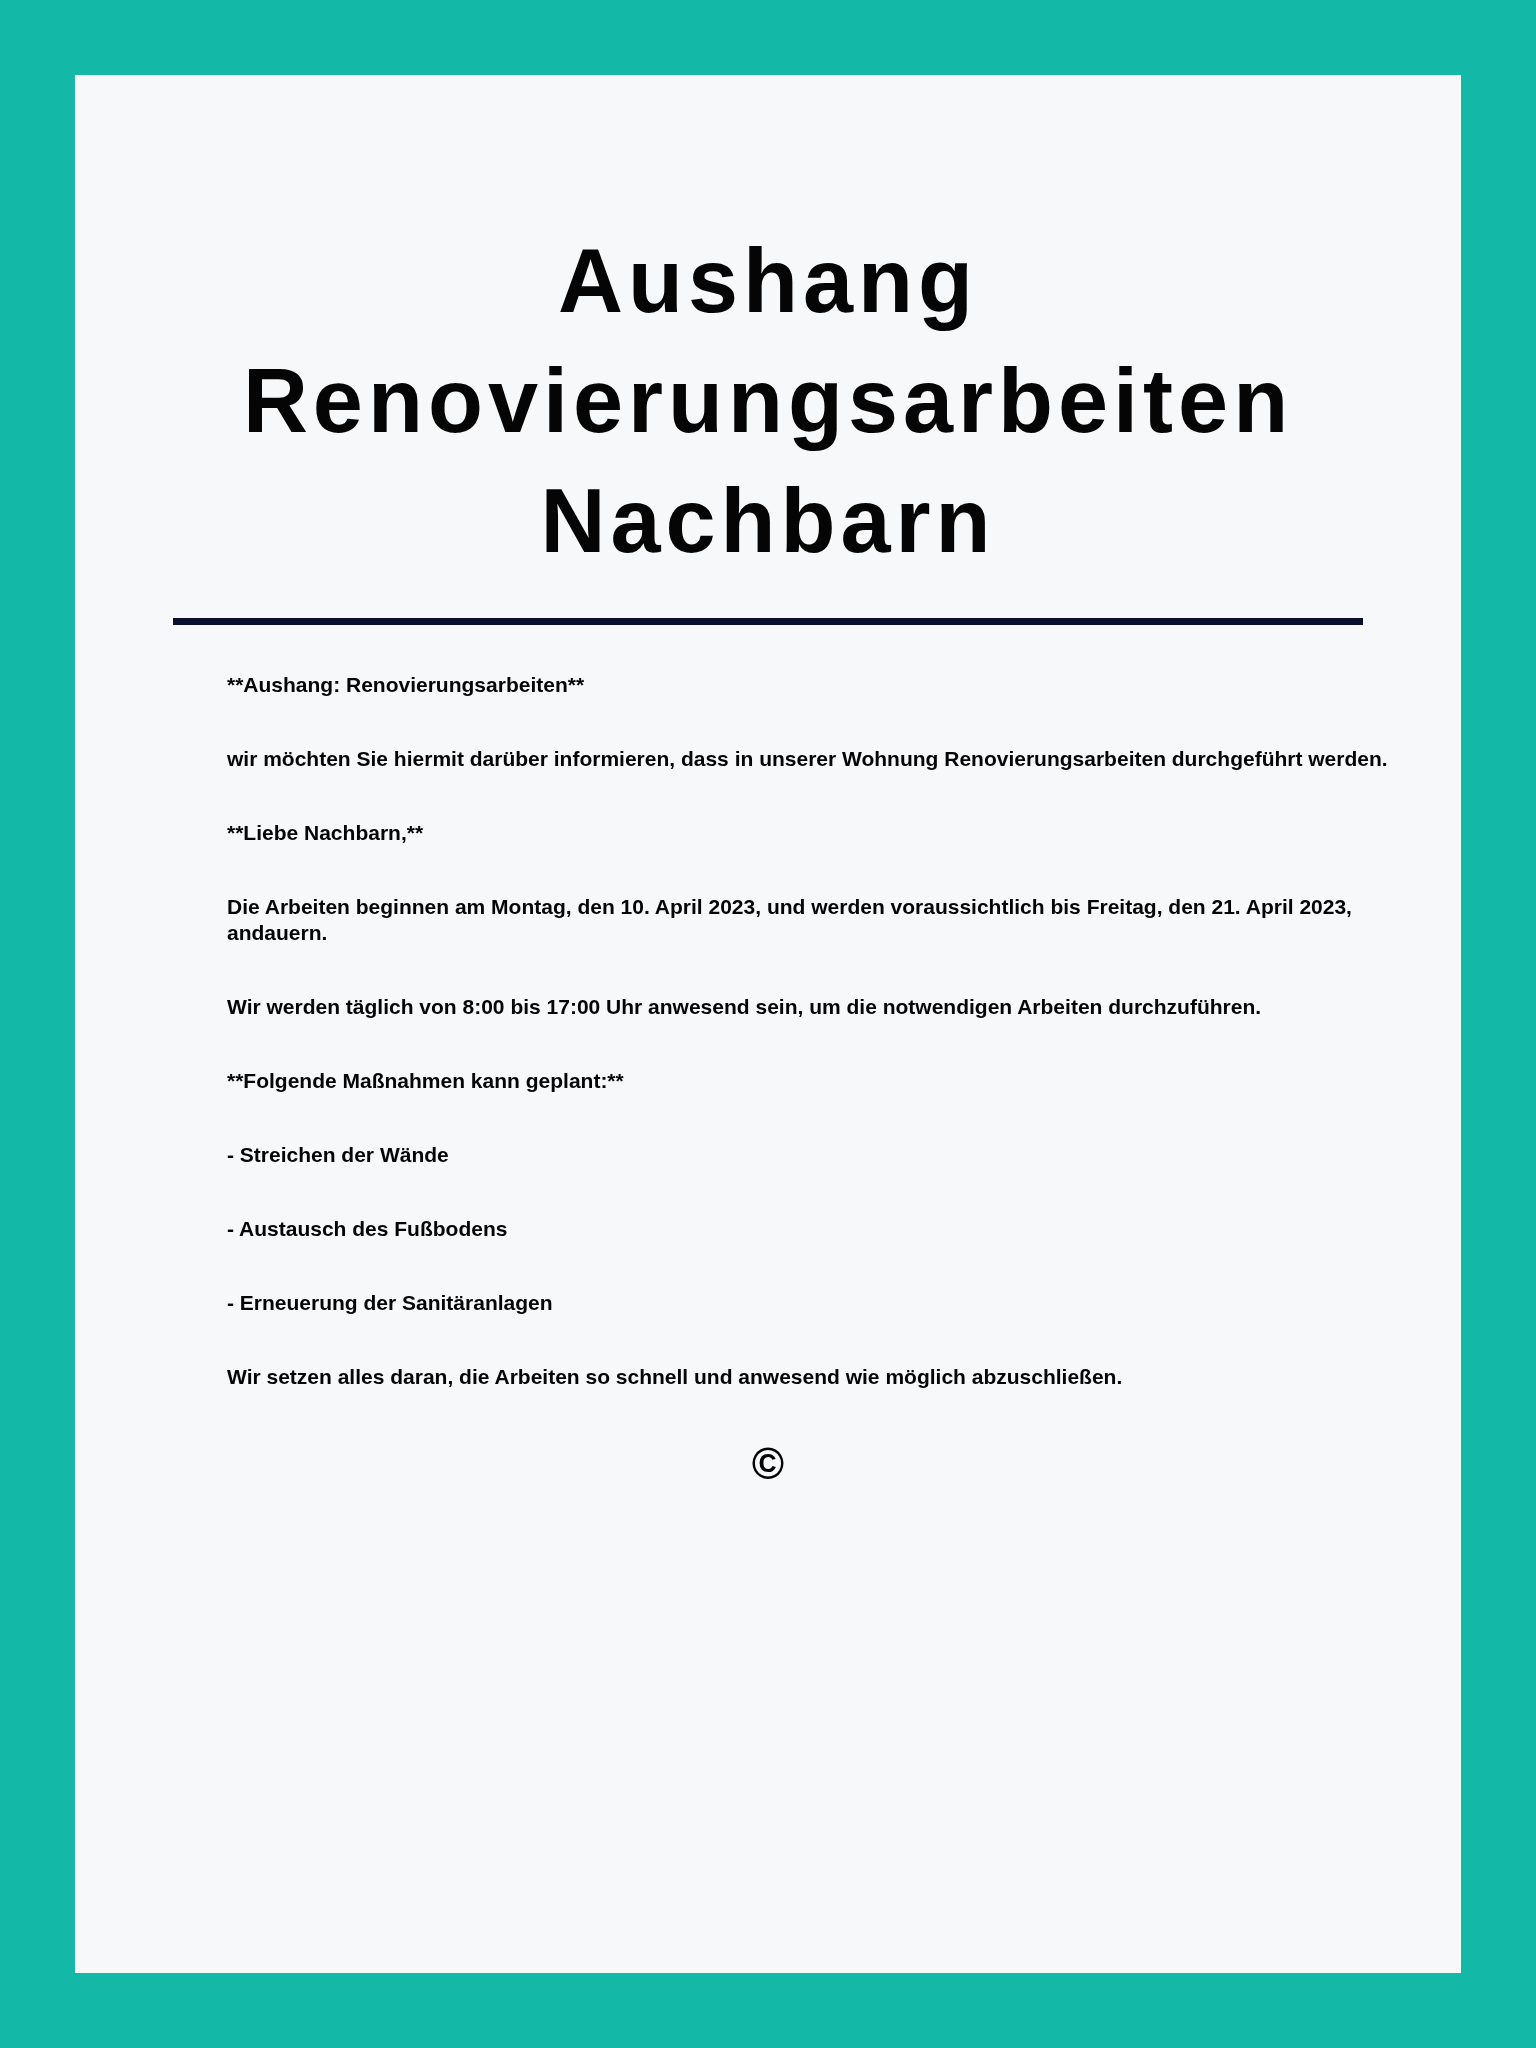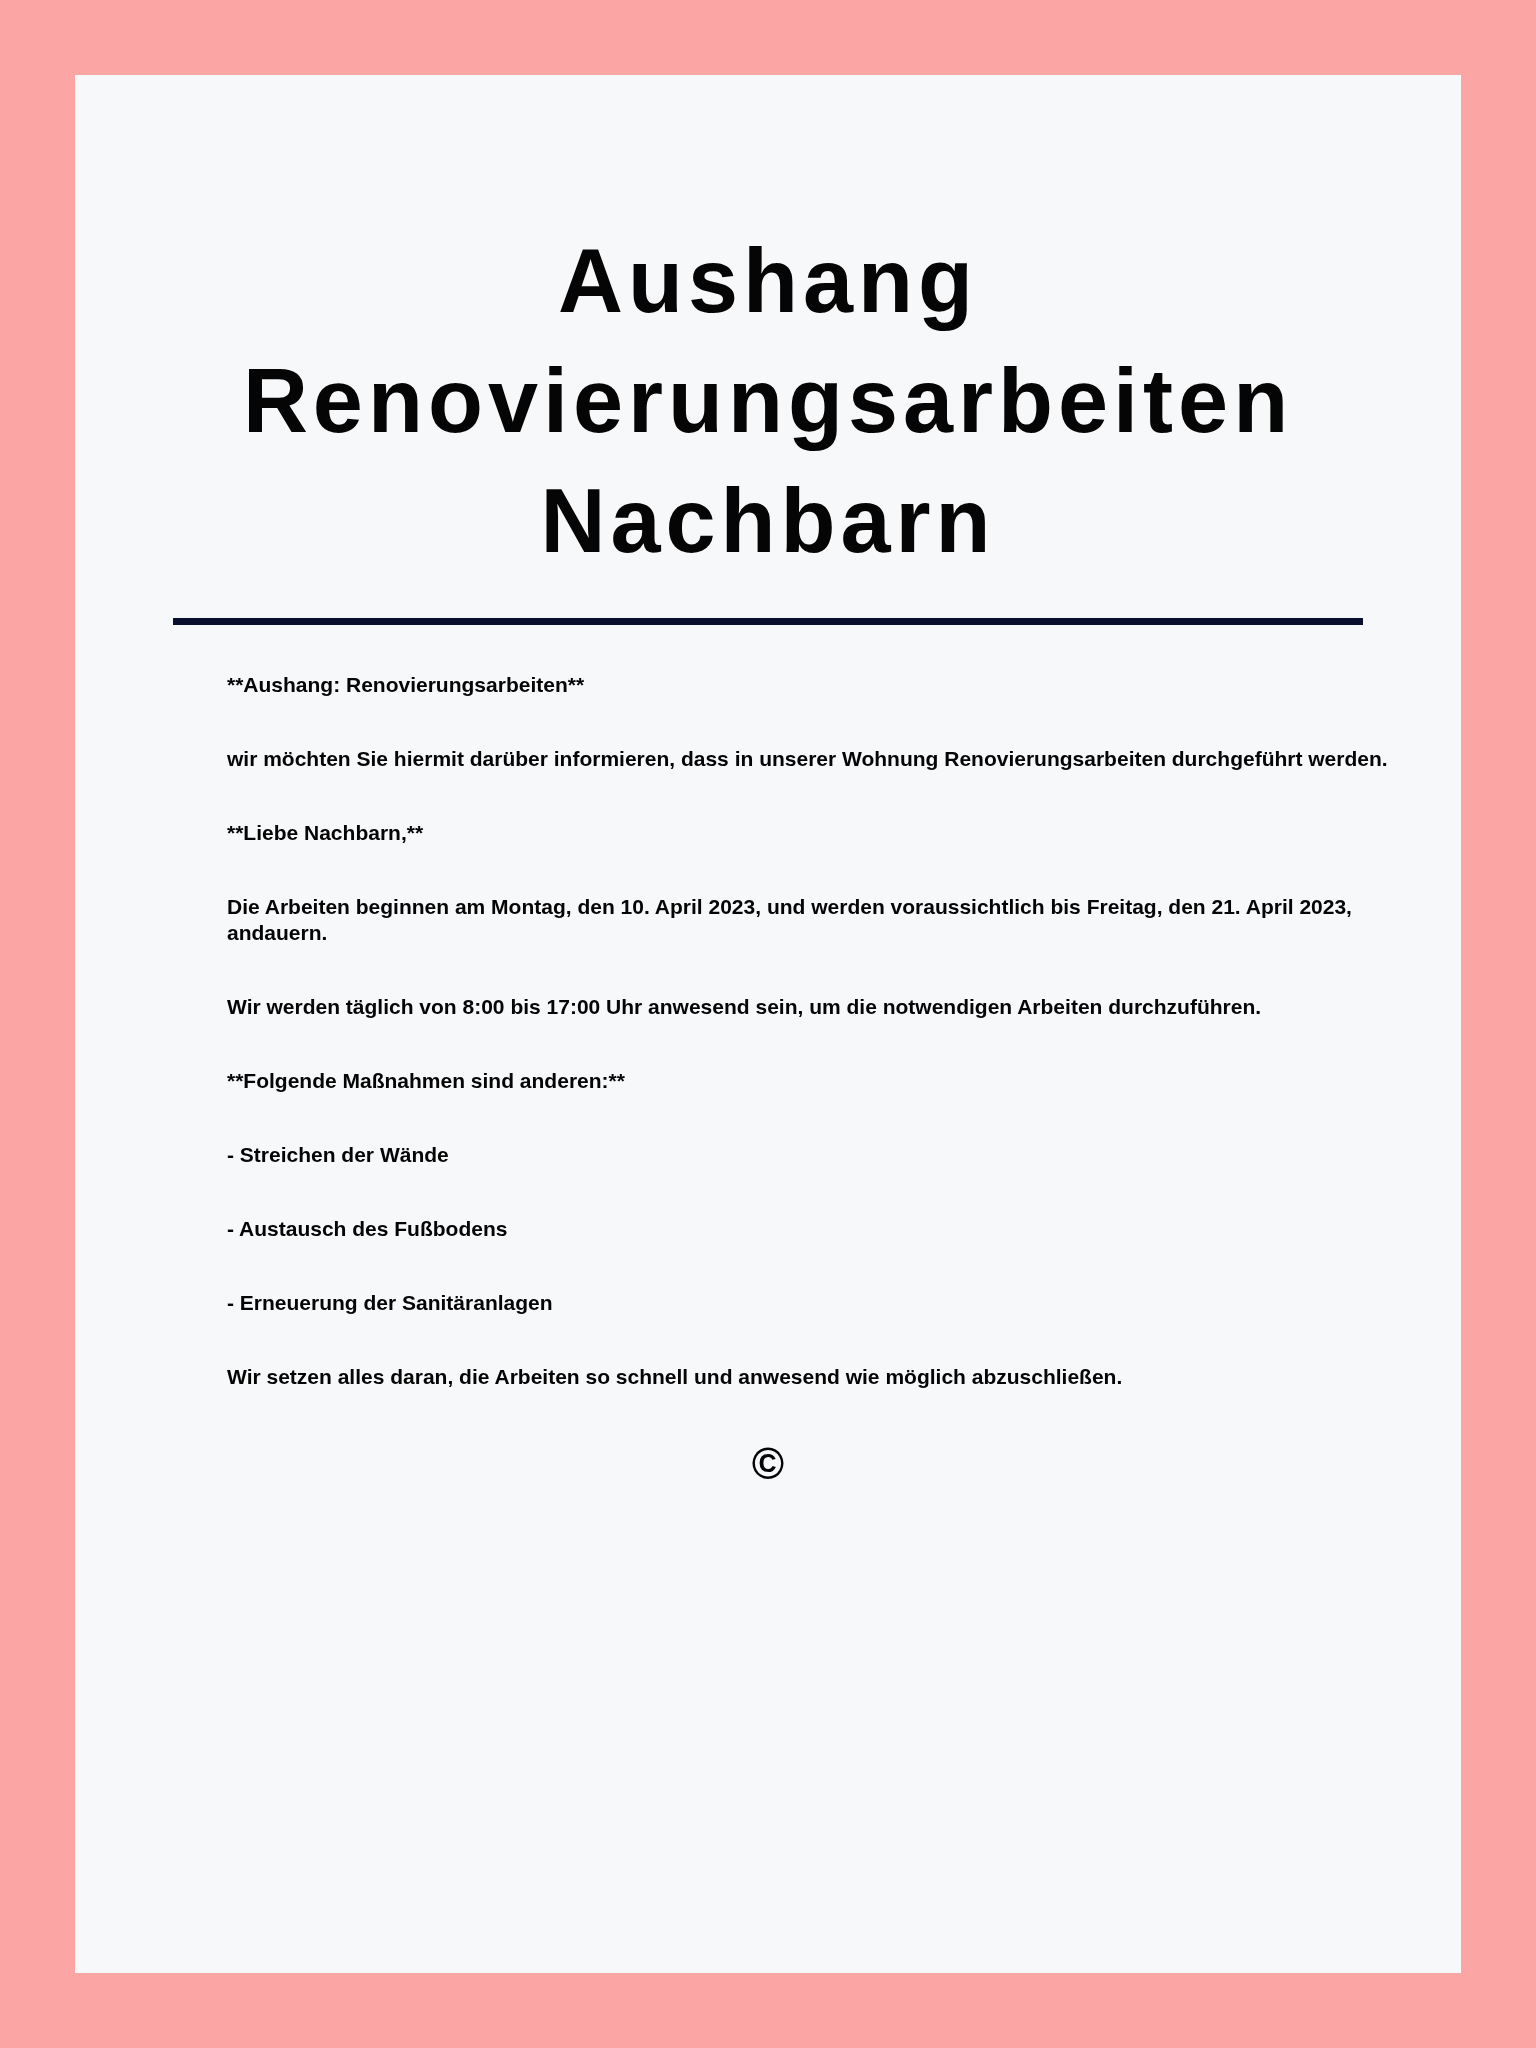--- a/index.html
+++ b/index.html
@@ -4,21 +4,21 @@
 <style>
   html, body { margin: 0; padding: 0; }
   body {
     width: 1536px; height: 2048px;
     background: #080B26;
     font-family: "Liberation Sans", "DejaVu Sans", sans-serif;
   }
   .stage {
     position: relative;
     width: 1536px; height: 2048px;
-    background: #fca5a5;
+    background: #14b8a6;
     overflow: hidden;
   }
   .page {
     position: absolute;
     left: 75px; top: 75px;
     width: 1386px; height: 1898px;
     background: #F7F8FA;
     padding: 0 98px;
     box-sizing: border-box;
   }
@@ -70,21 +70,21 @@
 
     <div class="rule"></div>
 
     <div class="body-text">
       <p>**Aushang: Renovierungsarbeiten**</p>
       <p>wir möchten Sie hiermit darüber informieren, dass in unserer Wohnung Renovierungsarbeiten durchgeführt werden.</p>
       <p>**Liebe Nachbarn,**</p>
       <p>Die Arbeiten beginnen am Montag, den 10. April 2023, und werden voraussichtlich bis Freitag, den 21. April 2023,
 andauern.</p>
       <p>Wir werden täglich von 8:00 bis 17:00 Uhr anwesend sein, um die notwendigen Arbeiten durchzuführen.</p>
-      <p class="gap">**Folgende Maßnahmen sind anderen:**</p>
+      <p class="gap">**Folgende Maßnahmen kann geplant:**</p>
       <p>- Streichen der Wände</p>
       <p>- Austausch des Fußbodens</p>
       <p>- Erneuerung der Sanitäranlagen</p>
       <p>Wir setzen alles daran, die Arbeiten so schnell und anwesend wie möglich abzuschließen.</p>
 
       <div class="copyright">©</div>
     </div>
 
   </div>
 </div>

